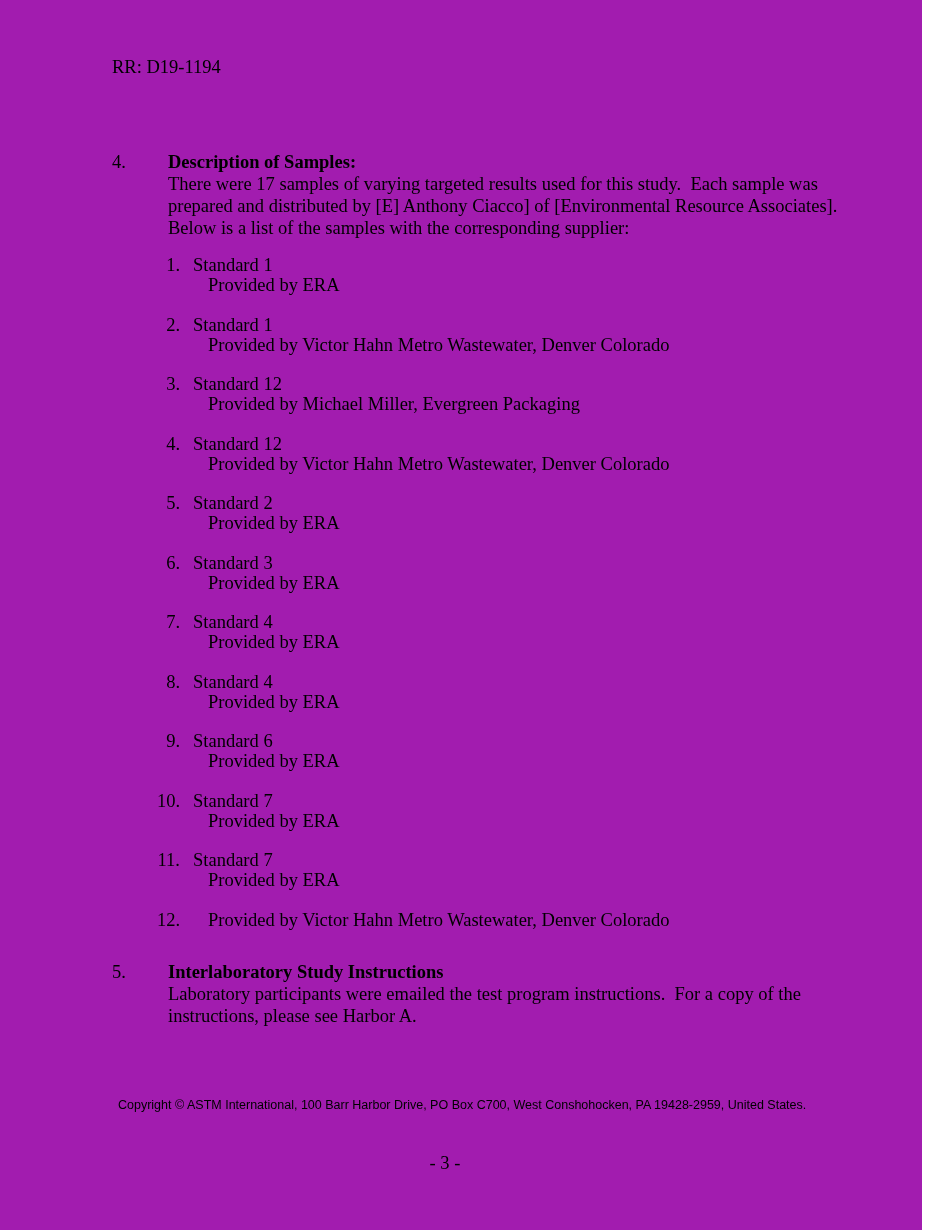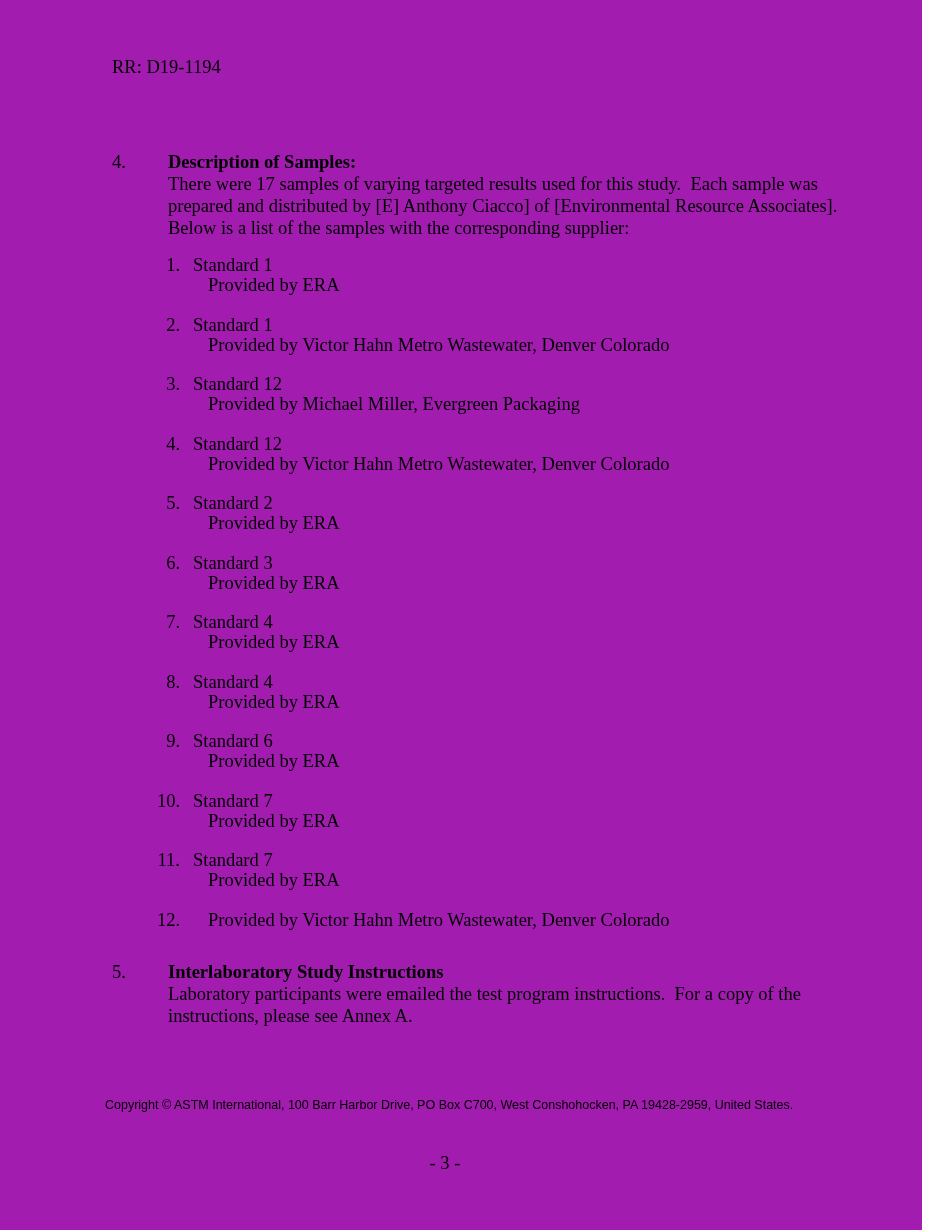--- a/index.html
+++ b/index.html
@@ -64,21 +64,21 @@
   }
   .sample-name {
     grid-column: 2;
   }
   .sample-provider {
     grid-column: 2;
     padding-left: 15px;
   }
   .doc-footer {
     position: absolute;
-    left: 105px;
+    left: 118px;
     top: 1098px;
     font-family: "Liberation Sans", "DejaVu Sans", sans-serif;
     font-size: 12.5px;
     color: #000000;
     white-space: nowrap;
   }
   .page-number {
     position: absolute;
     left: 0;
     top: 1152px;
@@ -158,20 +158,20 @@
       <div class="sample-item">
         <span class="sample-number">12.</span>
         <span class="sample-provider">Provided by Victor Hahn Metro Wastewater, Denver Colorado</span>
       </div>
     </div>
   </div>
 
   <div class="section section-5">
     <div class="section-number">5.</div>
     <div class="section-title">Interlaboratory Study Instructions</div>
-    <div class="section-body">Laboratory participants were emailed the test program instructions.  For a copy of the instructions, please see Annex A.</div>
+    <div class="section-body">Laboratory participants were emailed the test program instructions.  For a copy of the instructions, please see Harbor A.</div>
   </div>
 
   <div class="doc-footer">Copyright © ASTM International, 100 Barr Harbor Drive, PO Box C700, West Conshohocken, PA 19428-2959, United States.</div>
 
   <div class="page-number">- 3 -</div>
 
 </div>
 
 </body></html>

